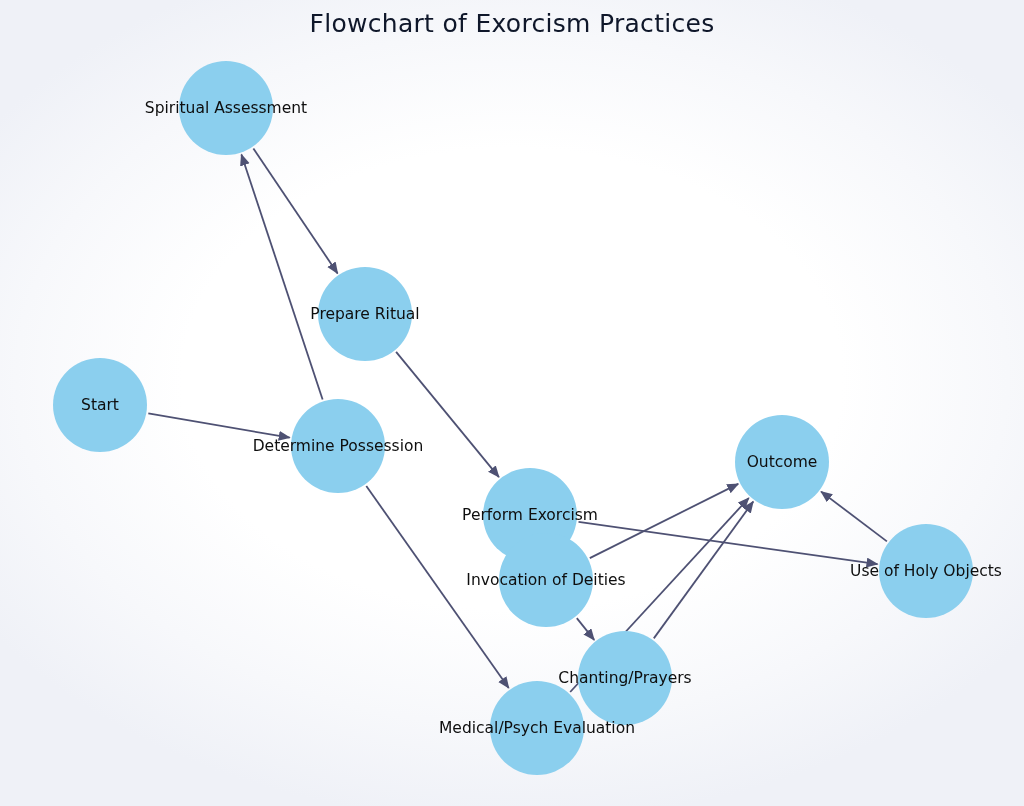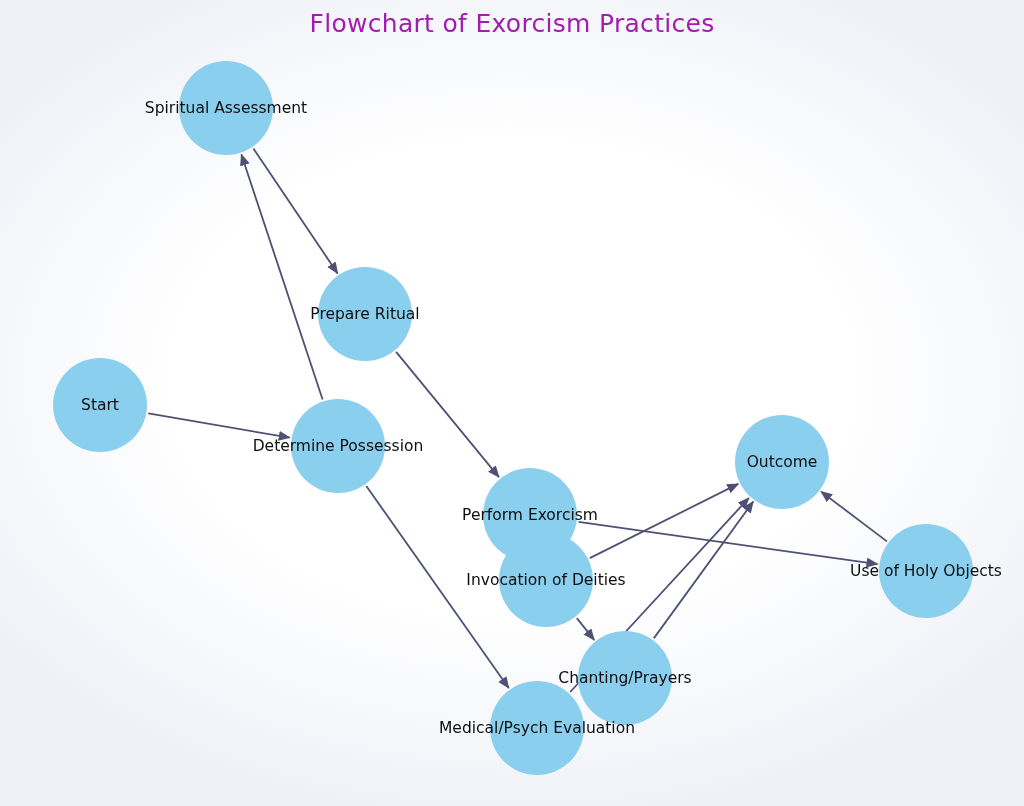--- a/index.html
+++ b/index.html
@@ -40,21 +40,21 @@
   }
   .node-label {
     font-family: "DejaVu Sans", "Liberation Sans", sans-serif;
     font-size: 15.5px;
   }
 </style>
 </head>
 <body>
 
 <div class="stage">
-  <div class="chart-title" style="color: #a21caf;">Flowchart of Exorcism Practices</div>
+  <div class="chart-title" style="color: #0f172a;">Flowchart of Exorcism Practices</div>
 
   <svg class="graph" width="1024" height="806" viewBox="0 0 1024 806">
     <defs>
       <marker id="arrowhead" markerUnits="userSpaceOnUse" markerWidth="14" markerHeight="12" refX="11" refY="5" orient="auto">
         <path d="M0,0 L12,5 L0,10 Z" fill="#4E5173"></path>
       </marker>
     </defs>
     <g id="edges-layer">
         <line x1="148.3" y1="413.3" x2="289.7" y2="437.7" stroke="#4E5173" stroke-width="1.8" marker-end="url(#arrowhead)" class="edge-line"></line>
         <line x1="322.6" y1="399.5" x2="241.4" y2="154.5" stroke="#4E5173" stroke-width="1.8" marker-end="url(#arrowhead)" class="edge-line"></line>

